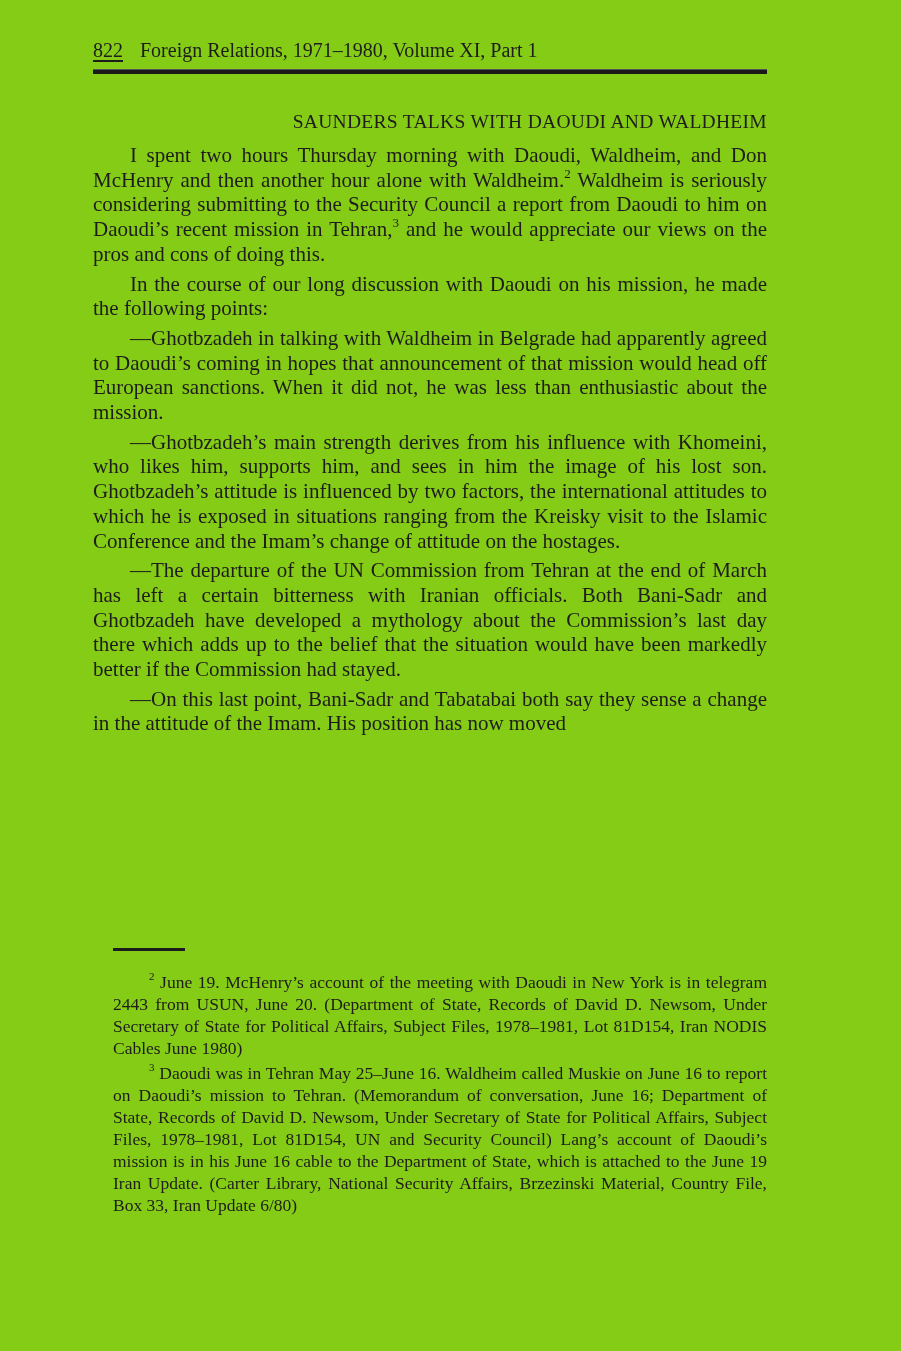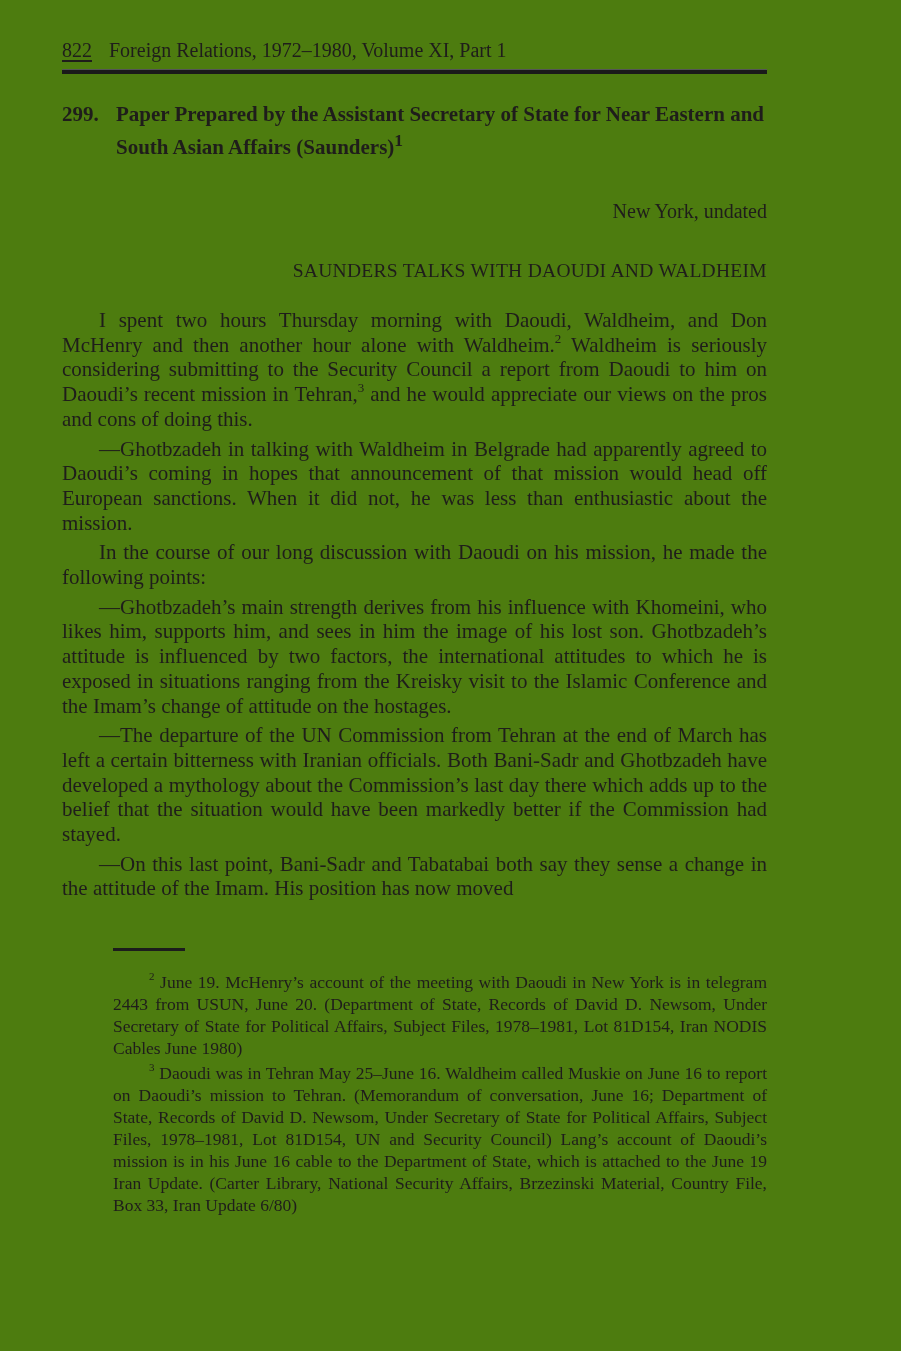--- a/index.html
+++ b/index.html
@@ -1,25 +1,25 @@
 <!DOCTYPE html>
 <html><head>
 <meta charset="utf-8">
 <style>
   html, body { margin: 0; padding: 0; background: #d9d9d6; }
   .page {
     position: relative;
     width: 901px;
     height: 1351px;
     margin: 0 auto;
-    background: #4d7c0f;
+    background: #84cc16;
     color: #1f1d1b;
     font-family: "Liberation Serif", "DejaVu Serif", serif;
     box-sizing: border-box;
-    padding: 38px 134px 0 62px;
+    padding: 38px 134px 0 93px;
     overflow: hidden;
   }
 
   
   .running-head {
     display: flex;
     align-items: baseline;
     font-size: 20px;
     line-height: 24px;
   }
@@ -58,21 +58,21 @@
     margin: 37px 0 0 0;
     text-align: right;
     font-size: 19.5px;
     letter-spacing: 0.3px;
     line-height: 22px;
     font-weight: normal;
   }
 
   
   .doc-body {
-    margin-top: 26px;
+    margin-top: 10px;
     font-size: 21px;
     line-height: 24.7px;
     text-align: justify;
   }
   .doc-body p {
     margin: 0 0 5px 0;
     text-indent: 37px;
   }
   .doc-body sup {
     font-size: 13px;
@@ -108,38 +108,33 @@
     top: -1px;
   }
 </style>
 </head>
 <body>
 
 <div class="page">
 
   <header class="running-head">
     <span class="page-num">822</span>
-    <span class="vol-title">Foreign Relations, 1972–1980, Volume XI, Part 1</span>
+    <span class="vol-title">Foreign Relations, 1971–1980, Volume XI, Part 1</span>
   </header>
   <div class="head-rule"></div>
 
   <section class="doc">
-    <div class="doc-heading">
-      <span class="doc-num">299.</span>
-      <h1 class="doc-title">Paper Prepared by the Assistant Secretary of State for Near Eastern and South Asian Affairs (Saunders)<sup>1</sup></h1>
-    </div>
 
-    <p class="dateline">New York, undated</p>
 
     <p class="subject-heading">SAUNDERS TALKS WITH DAOUDI AND WALDHEIM</p>
 
     <div class="doc-body">
       <p>I spent two hours Thursday morning with Daoudi, Waldheim, and Don McHenry and then another hour alone with Waldheim.<sup>2</sup> Waldheim is seriously considering submitting to the Security Council a report from Daoudi to him on Daoudi’s recent mission in Tehran,<sup>3</sup> and he would appreciate our views on the pros and cons of doing this.</p>
+      <p>In the course of our long discussion with Daoudi on his mission, he made the following points:</p>
       <p>—Ghotbzadeh in talking with Waldheim in Belgrade had apparently agreed to Daoudi’s coming in hopes that announcement of that mission would head off European sanctions. When it did not, he was less than enthusiastic about the mission.</p>
-      <p>In the course of our long discussion with Daoudi on his mission, he made the following points:</p>
       <p>—Ghotbzadeh’s main strength derives from his influence with Khomeini, who likes him, supports him, and sees in him the image of his lost son. Ghotbzadeh’s attitude is influenced by two factors, the international attitudes to which he is exposed in situations ranging from the Kreisky visit to the Islamic Conference and the Imam’s change of attitude on the hostages.</p>
       <p>—The departure of the UN Commission from Tehran at the end of March has left a certain bitterness with Iranian officials. Both Bani-Sadr and Ghotbzadeh have developed a mythology about the Commission’s last day there which adds up to the belief that the situation would have been markedly better if the Commission had stayed.</p>
       <p>—On this last point, Bani-Sadr and Tabatabai both say they sense a change in the attitude of the Imam. His position has now moved</p>
     </div>
   </section>
 
   <footer class="footnotes">
     <div class="fn-rule"></div>
     <p><sup>2</sup> June 19. McHenry’s account of the meeting with Daoudi in New York is in telegram 2443 from USUN, June 20. (Department of State, Records of David D. Newsom, Under Secretary of State for Political Affairs, Subject Files, 1978–1981, Lot 81D154, Iran NODIS Cables June 1980)</p>
     <p><sup>3</sup> Daoudi was in Tehran May 25–June 16. Waldheim called Muskie on June 16 to report on Daoudi’s mission to Tehran. (Memorandum of conversation, June 16; Department of State, Records of David D. Newsom, Under Secretary of State for Political Affairs, Subject Files, 1978–1981, Lot 81D154, UN and Security Council) Lang’s account of Daoudi’s mission is in his June 16 cable to the Department of State, which is attached to the June 19 Iran Update. (Carter Library, National Security Affairs, Brzezinski Material, Country File, Box 33, Iran Update 6/80)</p>

